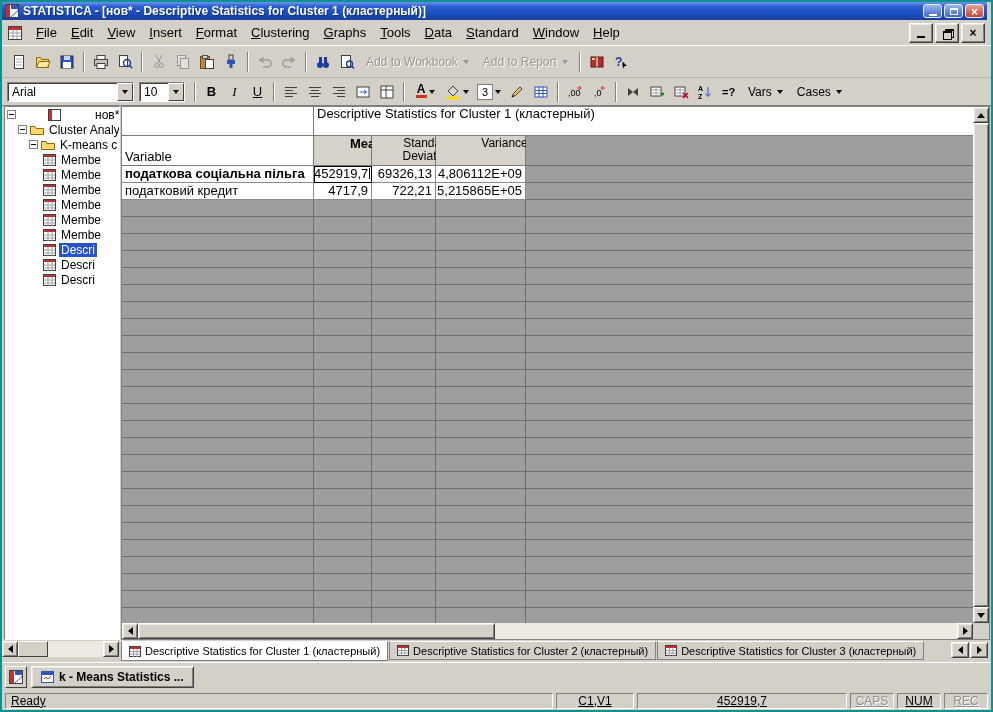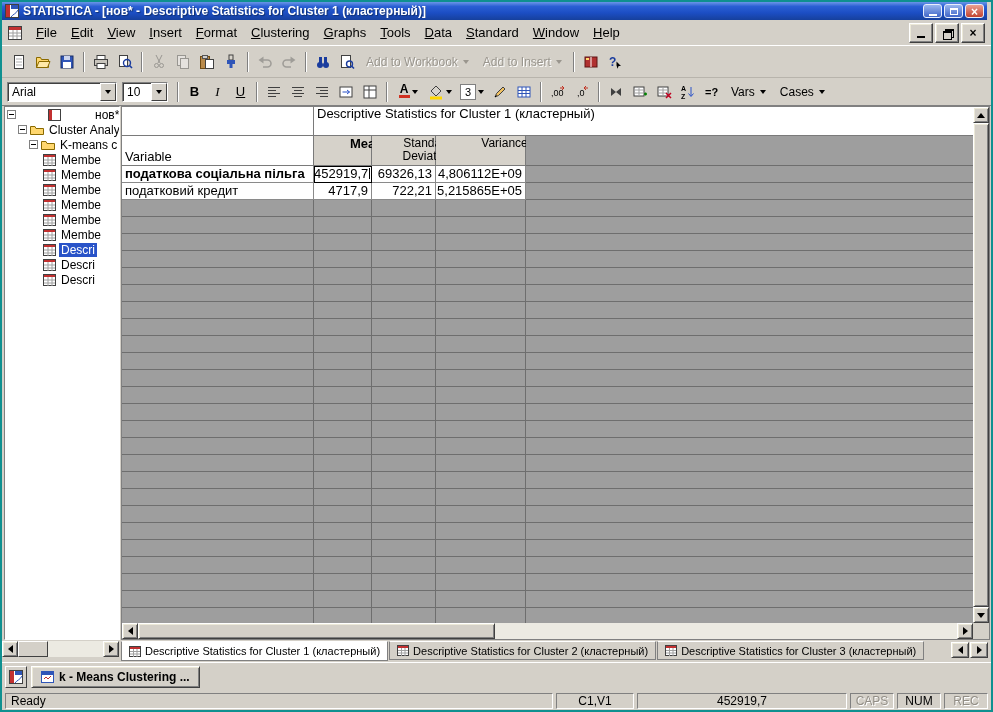--- a/index.html
+++ b/index.html
@@ -38,21 +38,21 @@
 .tbtn{width:24px;height:22px;display:flex;align-items:center;justify-content:center;flex:none;}
 .tbtn.dis svg{opacity:.4;filter:grayscale(1);}
 .tsep{width:2px;height:20px;border-left:1px solid #808080;border-right:1px solid #fff;margin:0 4px;flex:none;}
 .tbtn-text{display:flex;align-items:center;gap:5px;padding:2px 7px;font-size:12px;color:#000;flex:none;white-space:nowrap;}
 .tbtn-text.dis{color:#9a968e;text-shadow:1px 1px 0 #fff;}
 .darr{width:0;height:0;border:3px solid transparent;border-top:4px solid #000;margin-top:4px;flex:none;}
 .dis .darr,.darr.gray{border-top-color:#9a968e;}
 .combo{height:20px;background:#fff;border:1px solid;border-color:#808080 #fff #fff #808080;box-shadow:inset 1px 1px 0 #404040;display:flex;align-items:center;font-size:12px;margin-right:5px;flex:none;}
 .combo .ct{flex:1;padding:0 4px;white-space:nowrap;overflow:hidden;}
 .combo .cb{width:16px;height:18px;background:#d4d0c8;border:1px solid;border-color:#fff #404040 #404040 #fff;display:flex;align-items:center;justify-content:center;flex:none;}
-.w130{width:110px;justify-content:space-between;}.w46{width:46px;}
+.w130{width:127px;justify-content:space-between;}.w46{width:46px;}
 .fmt-b{font-weight:bold;}.fmt-i{font-style:italic;font-family:"Liberation Serif",serif;}.fmt-u{text-decoration:underline;}
 .fbtn{width:23px;height:22px;display:flex;align-items:center;justify-content:center;font-size:13px;flex:none;}
 .colorbtn{display:flex;align-items:center;gap:2px;width:32px;height:22px;justify-content:center;flex:none;}
 .colA{font-weight:bold;font-size:12px;line-height:9px;text-align:center;}
 .colA::before{content:"A";display:block;}
 .colA::after{content:"";display:block;width:11px;height:3px;background:#d03020;margin-top:1px;}
 .bordbox{min-width:16px;height:16px;border:1px solid #808080;background:#fff;font-size:11px;display:flex;align-items:center;justify-content:center;padding:0 2px;}
 
 
 .treepanel{position:absolute;left:2px;top:104px;width:116px;height:534px;background:#fff;border:1px solid;border-color:#808080 #fff #fff #808080;overflow:hidden;}
@@ -113,21 +113,21 @@
 .tabarrows{position:absolute;right:3px;top:2px;display:flex;gap:1px;}
 .tabarrows .sbtn{position:static;width:18px;}
 
 
 .mdibar{position:absolute;left:0;right:0;top:660px;height:28px;background:#d4d0c8;border-top:1px solid #fff;display:flex;align-items:center;padding:2px 3px;}
 .mdilogo{width:22px;height:22px;background:#d4d0c8;border:1px solid;border-color:#fff #404040 #404040 #fff;display:flex;align-items:center;justify-content:center;flex:none;}
 .mditask{margin-left:4px;height:22px;display:flex;align-items:center;gap:5px;padding:0 9px;background:#d4d0c8;border:1px solid;border-color:#fff #404040 #404040 #fff;box-shadow:inset 1px 1px 0 #ece9d8,inset -1px -1px 0 #808080;font-size:12px;font-weight:bold;white-space:nowrap;}
 
 
 .statusbar{position:absolute;left:0;right:0;bottom:0;height:20px;background:#d4d0c8;display:flex;align-items:center;gap:3px;padding:2px 3px 1px 3px;}
-.sseg{height:16px;border:1px solid;border-color:#808080 #fff #fff #808080;display:flex;align-items:center;padding:0 5px;font-size:12px;white-space:nowrap;}
+.sseg{height:16px;border:1px solid;border-color:#808080 #fff #fff #808080;display:flex;align-items:center;padding:0 5px;font-size:12px;white-space:nowrap;text-decoration:underline;}
 .seg-ready{flex:1;}
 .seg-cell{width:78px;justify-content:center;}
 .seg-val{width:210px;justify-content:center;}
 .seg-key{width:44px;justify-content:center;color:#928e86;text-shadow:1px 1px 0 #fff;}
 .seg-key.on{color:#000;text-shadow:none;}
 </style>
 </head>
 <body>
 
 <div class="window">
@@ -275,21 +275,21 @@
           <rect x="2.5" y="1.5" width="9" height="12" fill="#fff" stroke="#404040"></rect>
           <circle cx="10.5" cy="10" r="3" fill="none" stroke="#1a3c9e" stroke-width="1.4"></circle>
           <line x1="12.5" y1="12" x2="15" y2="14.5" stroke="#1a3c9e" stroke-width="1.6"></line>
         </svg>
       </span>
     <span class="tbtn-text dis">
         <span>Add to Workbook</span>
         <span class="darr"></span>
       </span>
     <span class="tbtn-text dis">
-        <span>Add to Insert</span>
+        <span>Add to Report</span>
         <span class="darr"></span>
       </span>
     <span class="tsep"></span>
     <span class="tbtn">
         <svg width="16" height="16">
           <rect x="2" y="3" width="12" height="10" fill="#b03030" stroke="#5e1414"></rect>
           <rect x="7.5" y="3" width="1" height="10" fill="#fff"></rect>
           <rect x="3" y="4" width="3" height="2" fill="#ffd76e"></rect>
         </svg>
       </span>
@@ -630,21 +630,21 @@
           <rect x="6" y="1" width="7" height="4" fill="#2f55b8"></rect>
           <path d="M6 13 C8 10 11 10 13 6" stroke="#2f55b8" fill="none"></path>
         </svg>
     </span>
     <span class="mditask">
       <svg width="13" height="12">
           <rect x="0.5" y="0.5" width="12" height="11" fill="#fff" stroke="#2f55b8"></rect>
           <rect x="1" y="1" width="11" height="3" fill="#2f55b8"></rect>
           <path d="M3 8l2-2 2 2 3-3" stroke="#c23030" fill="none"></path>
         </svg>
-      <span>k - Means Clustering ...</span>
+      <span>k - Means Statistics ...</span>
     </span>
   </div>
 
   <div class="statusbar">
     <span class="sseg seg-ready">Ready</span>
     <span class="sseg seg-cell">C1,V1</span>
     <span class="sseg seg-val">452919,7</span>
     <span class="sseg seg-key">CAPS</span>
     <span class="sseg seg-key on">NUM</span>
     <span class="sseg seg-key">REC</span>

